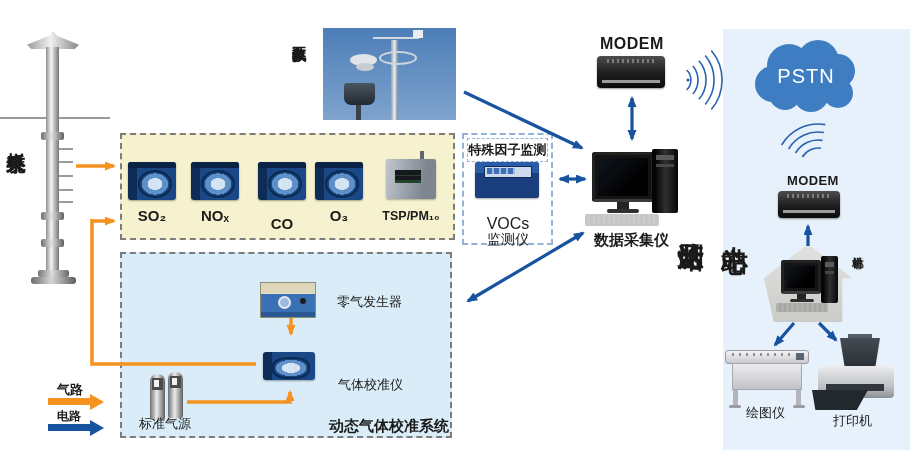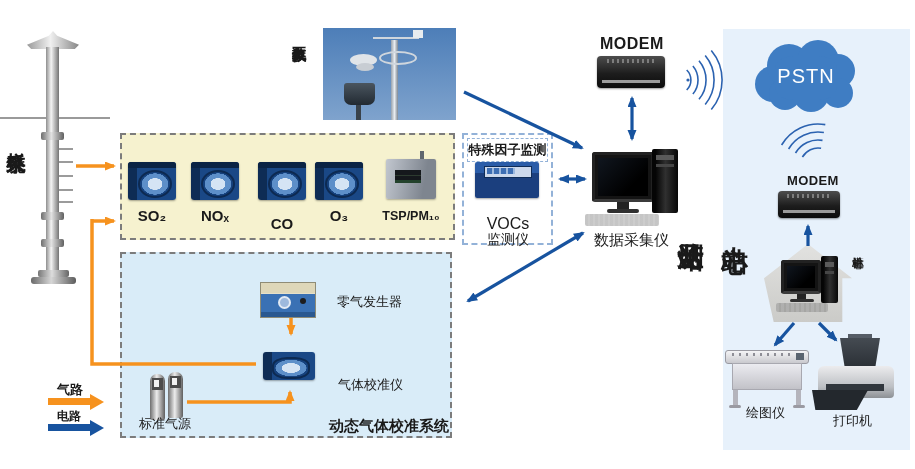--- a/index.html
+++ b/index.html
@@ -13,21 +13,21 @@
   .right-panel{left:723px;top:29px;width:187px;height:421px;background:#e7f1fb;}
   .yellow-box{left:120px;top:133px;width:335px;height:107px;background:#f6f2cf;border:2px dashed #7c7c7c;box-sizing:border-box;}
   .blue-box{left:120px;top:252px;width:332px;height:186px;background:#d9ecf8;border:2px dashed #7c7c7c;box-sizing:border-box;}
   .special-box{left:462px;top:133px;width:91px;height:112px;background:#fff;border:2px dashed #93b2d8;box-sizing:border-box;}
   .special-title{margin:3px 3px 0 3px;border:1px dashed #93b2d8;padding:2px 0;font-size:13px;font-weight:bold;text-align:center;}
 
   
   .box-title{font-size:15px;font-weight:bold;}
   .lbl13{font-size:13px;}
   .lbl14{font-size:14px;}
-  .lbl15{font-size:15px;}
+  .lbl15{font-size:15px;font-weight:bold;}
   .big-vert{font-size:26px;font-weight:bold;letter-spacing:1px;}
 
   
   .mast-cap{left:27px;top:31px;width:52px;height:18px;background:linear-gradient(90deg,#9a9a9a,#f0f0f0 45%,#878787);
             clip-path:polygon(50% 0,58% 26%,100% 76%,92% 100%,8% 100%,0 76%,42% 26%);}
   .mast-pole{left:46px;top:47px;width:13px;height:226px;background:linear-gradient(90deg,#8f8f8f,#f4f4f4 40%,#747474);}
   .collar{left:41px;width:23px;height:8px;border-radius:2px;background:linear-gradient(90deg,#6f6f6f,#e2e2e2 45%,#606060);}
   .stub{left:59px;width:14px;height:2px;background:#9b9b9b;}
   .mast-base1{left:38px;top:270px;width:31px;height:7px;border-radius:2px;background:linear-gradient(90deg,#777,#ddd 45%,#666);}
   .mast-base2{left:31px;top:277px;width:45px;height:7px;border-radius:3px;background:linear-gradient(90deg,#6a6a6a,#d6d6d6 45%,#5c5c5c);}

